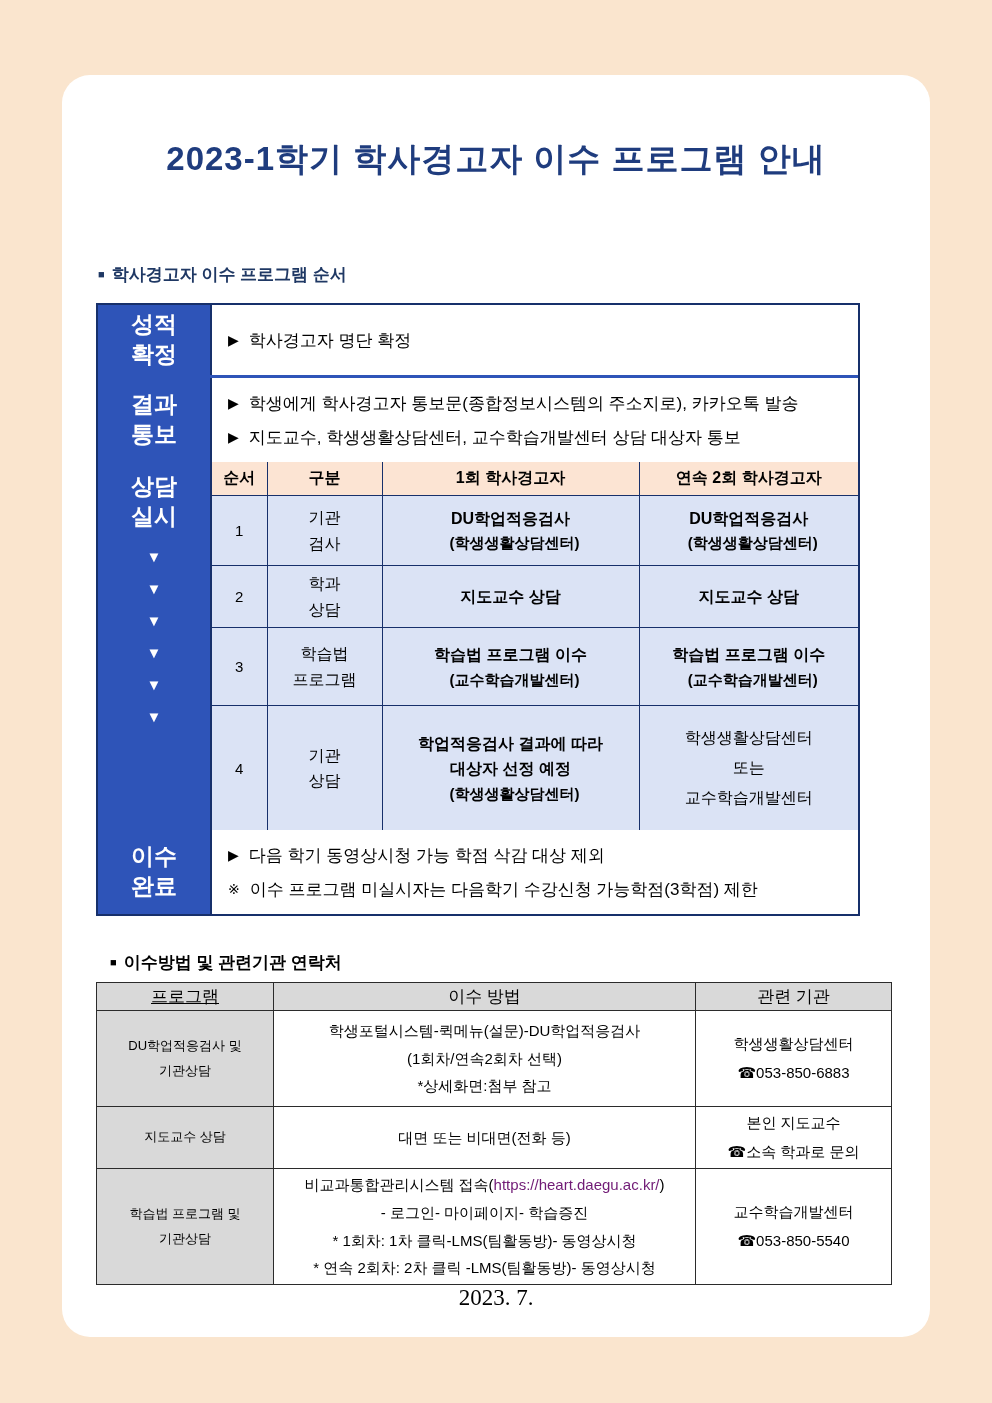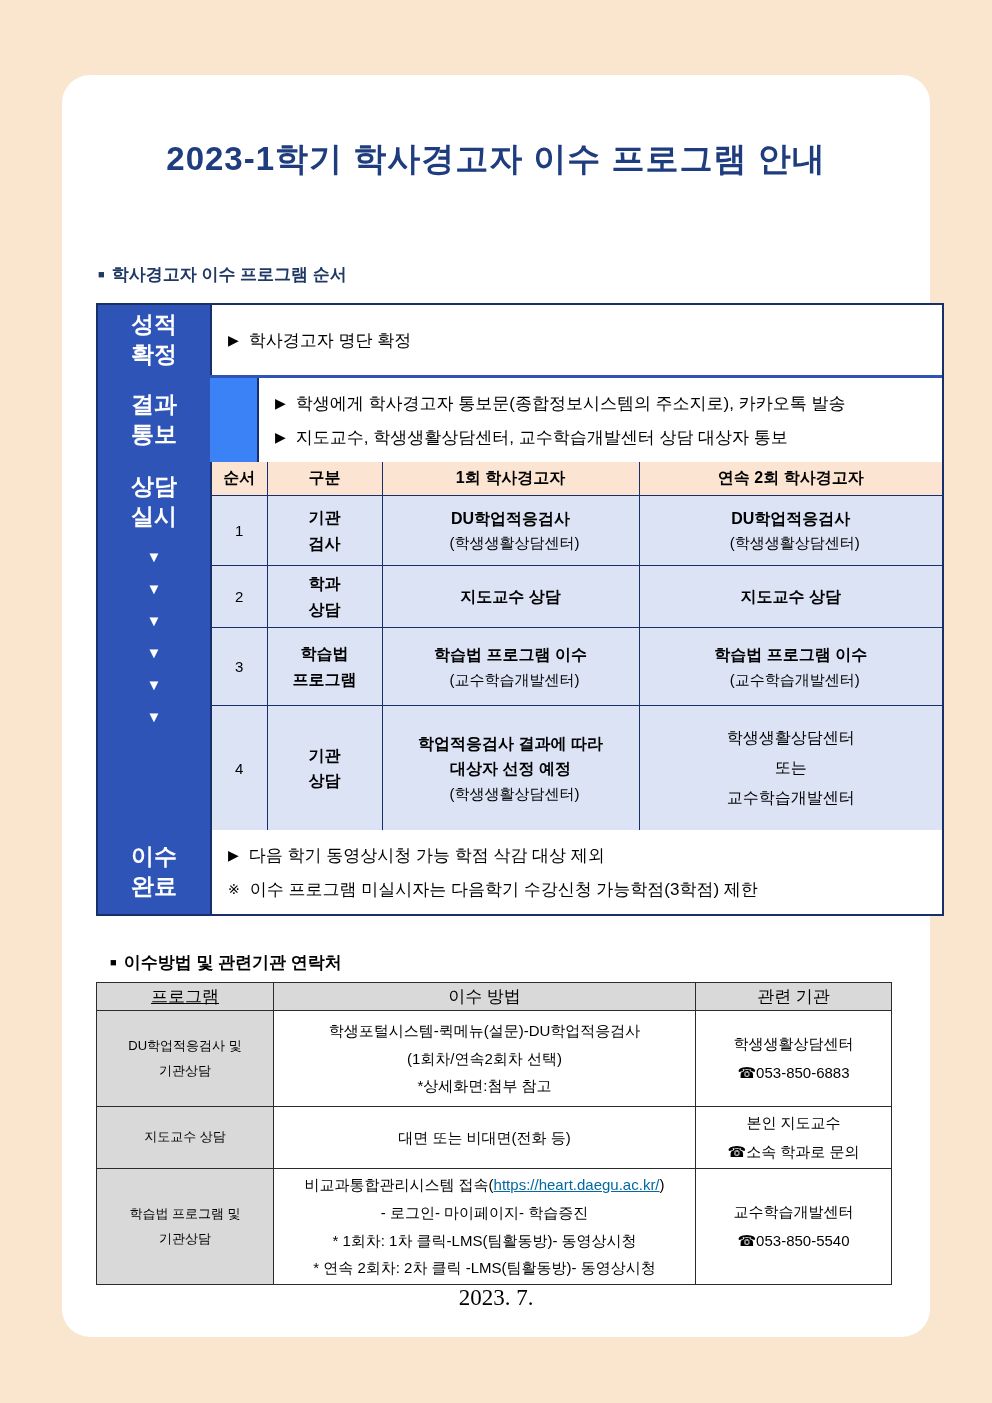--- a/index.html
+++ b/index.html
@@ -25,38 +25,38 @@
     font-size:17px;font-weight:bold;
   }
   .sec-head .sq{font-size:11px;line-height:1;}
   .sec1{left:36px;top:188px;color:#1f3864;}
   .sec1 .sq{color:#1f3864;}
   .sec2{left:48px;top:876px;color:#000;}
   .sec2 .sq{color:#000;}
 
   
   .t1{
-    position:absolute;left:34px;top:228px;width:848px;
-    border:2px solid #17306b;box-sizing:border-box;background:#3b82f6;
+    position:absolute;left:34px;top:228px;width:764px;
+    border:2px solid #17306b;box-sizing:border-box;background:#a3a3a3;
   }
   .t1-row{display:flex;}
   .t1-row.sepA{border-bottom:3px solid #2e54b8;}
   .t1-side{
     width:112px;flex:none;background:#2e54b8;color:#fff;
     display:flex;flex-direction:column;align-items:center;justify-content:center;
     text-align:center;
   }
   .stage-label{font-size:23px;font-weight:bold;line-height:1.3;white-space:pre-line;}
   .t1-main{
     flex:1;background:#fff;border-left:2px solid #17306b;
     display:flex;flex-direction:column;justify-content:center;gap:11px;
     padding-left:16px;box-sizing:border-box;
   }
   .rowA{height:70px;}
-  .rowB{height:84px;gap:47px;}
+  .rowB{height:84px;}
   .rowC{height:368px;}
   .rowD{height:84px;}
   .rowC .t1-side{justify-content:flex-start;padding:10px 0 8px 0;box-sizing:border-box;}
   .rowC .t1-main{padding:0;display:block;}
   .item-line{display:flex;align-items:center;gap:10px;font-size:17px;}
   .item-line .mk{font-size:14px;line-height:1;}
   .arrow{color:#fff;font-size:15px;line-height:1;margin-top:17px;}
   .side-note{
     margin-top:auto;padding-top:14px;font-size:13px;font-weight:bold;
     line-height:1.55;white-space:pre-line;
@@ -66,42 +66,42 @@
   .ct th,.ct td{
     border:1px solid #17306b;text-align:center;vertical-align:middle;
     padding:0 2px;
   }
   .ct th:first-child,.ct td:first-child{border-left:none;}
   .ct th:last-child,.ct td:last-child{border-right:none;}
   .ct thead th{border-top:none;background:#fce4d3;font-size:16px;font-weight:bold;height:33px;}
   .ct tbody td{background:#dbe3f5;font-size:16px;}
   .ct tbody tr:last-child td{border-bottom:none;}
   .ct .c-no{font-size:15px;font-weight:normal;}
-  .ct .c-cat{font-weight:bold;line-height:1.6;white-space:pre-line;}
+  .ct .c-cat{font-weight:normal;line-height:1.6;white-space:pre-line;}
   .cell-main{font-weight:bold;line-height:1.6;white-space:pre-line;}
   .cell-main.normal{font-weight:normal;line-height:1.9;}
-  .cell-sub{font-weight:normal;font-size:15px;line-height:1.6;white-space:pre-line;padding-left:8px;}
+  .cell-sub{font-weight:bold;font-size:15px;line-height:1.6;white-space:pre-line;padding-left:8px;}
   .cell-sub:empty{display:none;}
 
   
   .t2{
     position:absolute;left:34px;top:907px;width:796px;
     border-collapse:collapse;table-layout:fixed;
   }
   .t2 th,.t2 td{border:1px solid #2b2b2b;text-align:center;vertical-align:middle;padding:2px 4px;}
   .t2 thead tr{height:27px;}
   .t2 thead th{background:#d9d9d9;font-size:17px;font-weight:normal;}
   .t2 thead th.u span{text-decoration:underline;}
   .t2 .col-prog{background:#d9d9d9;font-size:13px;line-height:1.9;white-space:pre-line;}
   .t2 .col-method{font-size:15px;line-height:1.85;}
   .t2 .col-org{font-size:15px;line-height:1.9;}
   .t2 .r1{height:96px;}
   .t2 .r2{height:56px;}
   .t2 .r3{height:92px;}
-  .link{color:#0369a1;text-decoration:underline;cursor:pointer;}
+  .link{color:#701a75;cursor:pointer;}
 
   .footer-date{
     position:absolute;left:0;top:1210px;width:100%;text-align:center;
     font-family:"Liberation Serif","DejaVu Serif",serif;font-size:23px;
   }
 </style>
 </head>
 <body>
 
 <div class="card">

